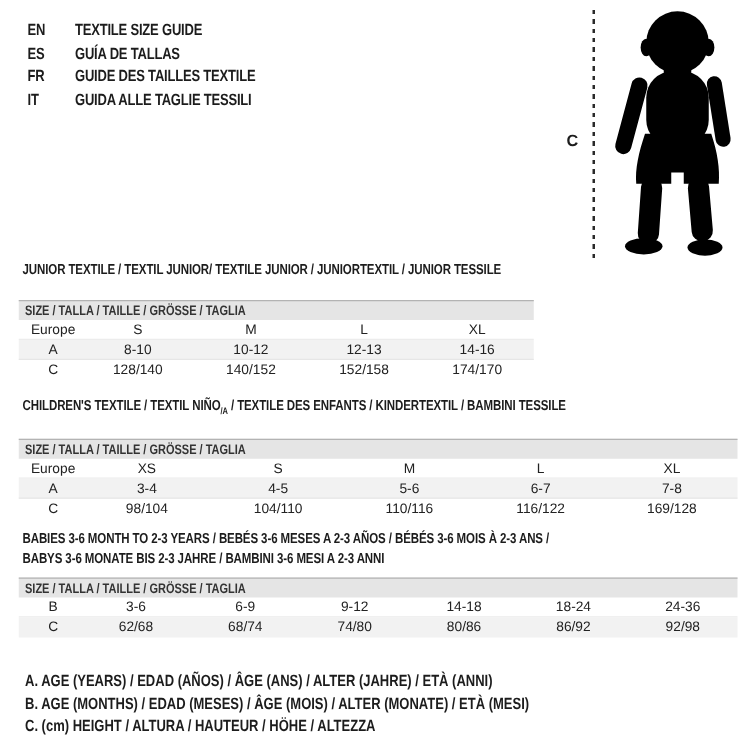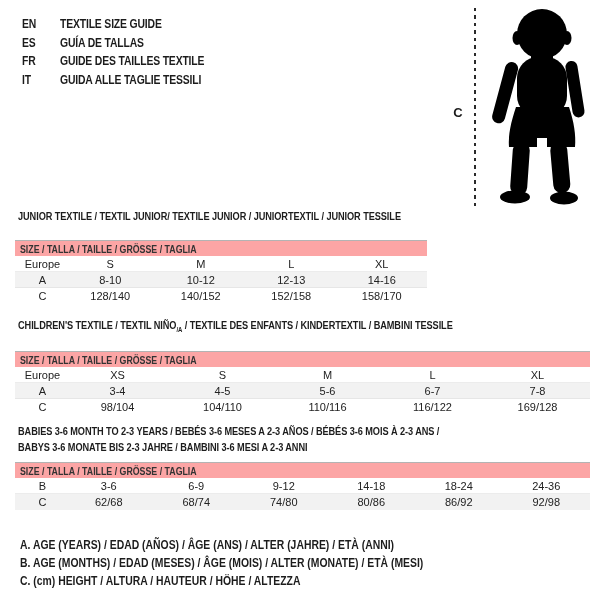--- a/index.html
+++ b/index.html
@@ -23,21 +23,21 @@
     font-weight:bold; font-size:13px; }
   .baby-svg { position:absolute; left:486px; top:7px; }
 
   
   .sec-title { position:absolute; left:18px; font-weight:bold; font-size:11.5px;
     line-height:15.5px; letter-spacing:-.1px; white-space:nowrap; }
   .sub { font-size:7.5px; position:relative; top:2.5px; }
 
   
   .tbl { position:absolute; left:15px; font-size:11px; color:#222; }
-  .hbar { height:16px; background:#fca5a5; border-top:1px solid #b3b3b3;
+  .hbar { height:16px; background:#e5e5e5; border-top:1px solid #b3b3b3;
     display:flex; align-items:center; padding-left:5px;
     font-weight:bold; font-size:11px; color:#333; }
   .row { display:flex; height:16px; align-items:center; border-bottom:1px solid #ececec; }
   .row.alt { background:#f2f2f2; border-bottom-color:#e6e6e6; }
   .row:last-child { border-bottom:none; }
   .c0 { width:50px; padding-left:5px; text-align:center; flex:none; }
   .col { flex:1; text-align:center; }
 
   
   .notes { position:absolute; left:20px; top:536px; font-weight:bold; font-size:13px;
@@ -101,21 +101,21 @@
       <span class="col">8-10</span>
       <span class="col">10-12</span>
       <span class="col">12-13</span>
       <span class="col">14-16</span>
     </div>
     <div class="row">
       <span class="c0">C</span>
       <span class="col">128/140</span>
       <span class="col">140/152</span>
       <span class="col">152/158</span>
-      <span class="col">158/170</span>
+      <span class="col">174/170</span>
     </div>
   </div>
 
   <div class="sec-title" style="top:318px">
     <span class="cond"><span>CHILDREN'S TEXTILE / TEXTIL NIÑO</span><span class="sub">/A</span><span> / TEXTILE DES ENFANTS / KINDERTEXTIL / BAMBINI TESSILE</span></span>
   </div>
   <div class="tbl" style="top:351px; width:575px">
     <div class="hbar">
       <span class="cond">SIZE / TALLA / TAILLE / GRÖSSE / TAGLIA</span>
     </div>

